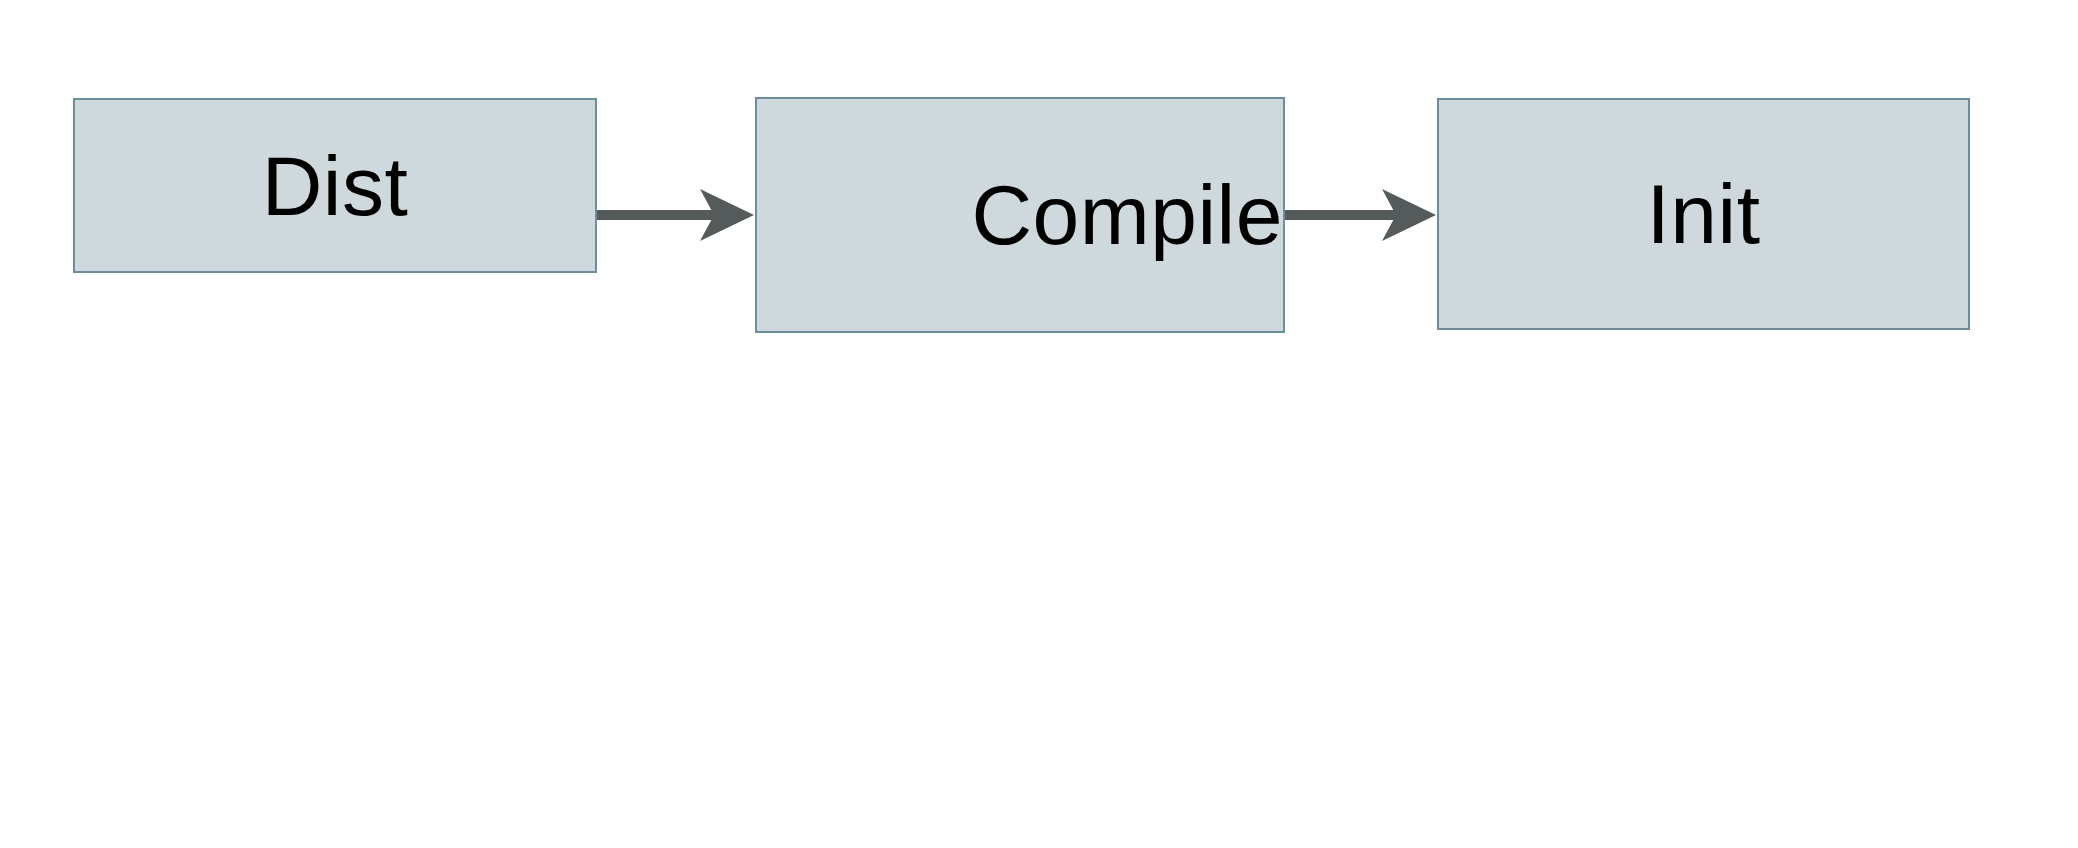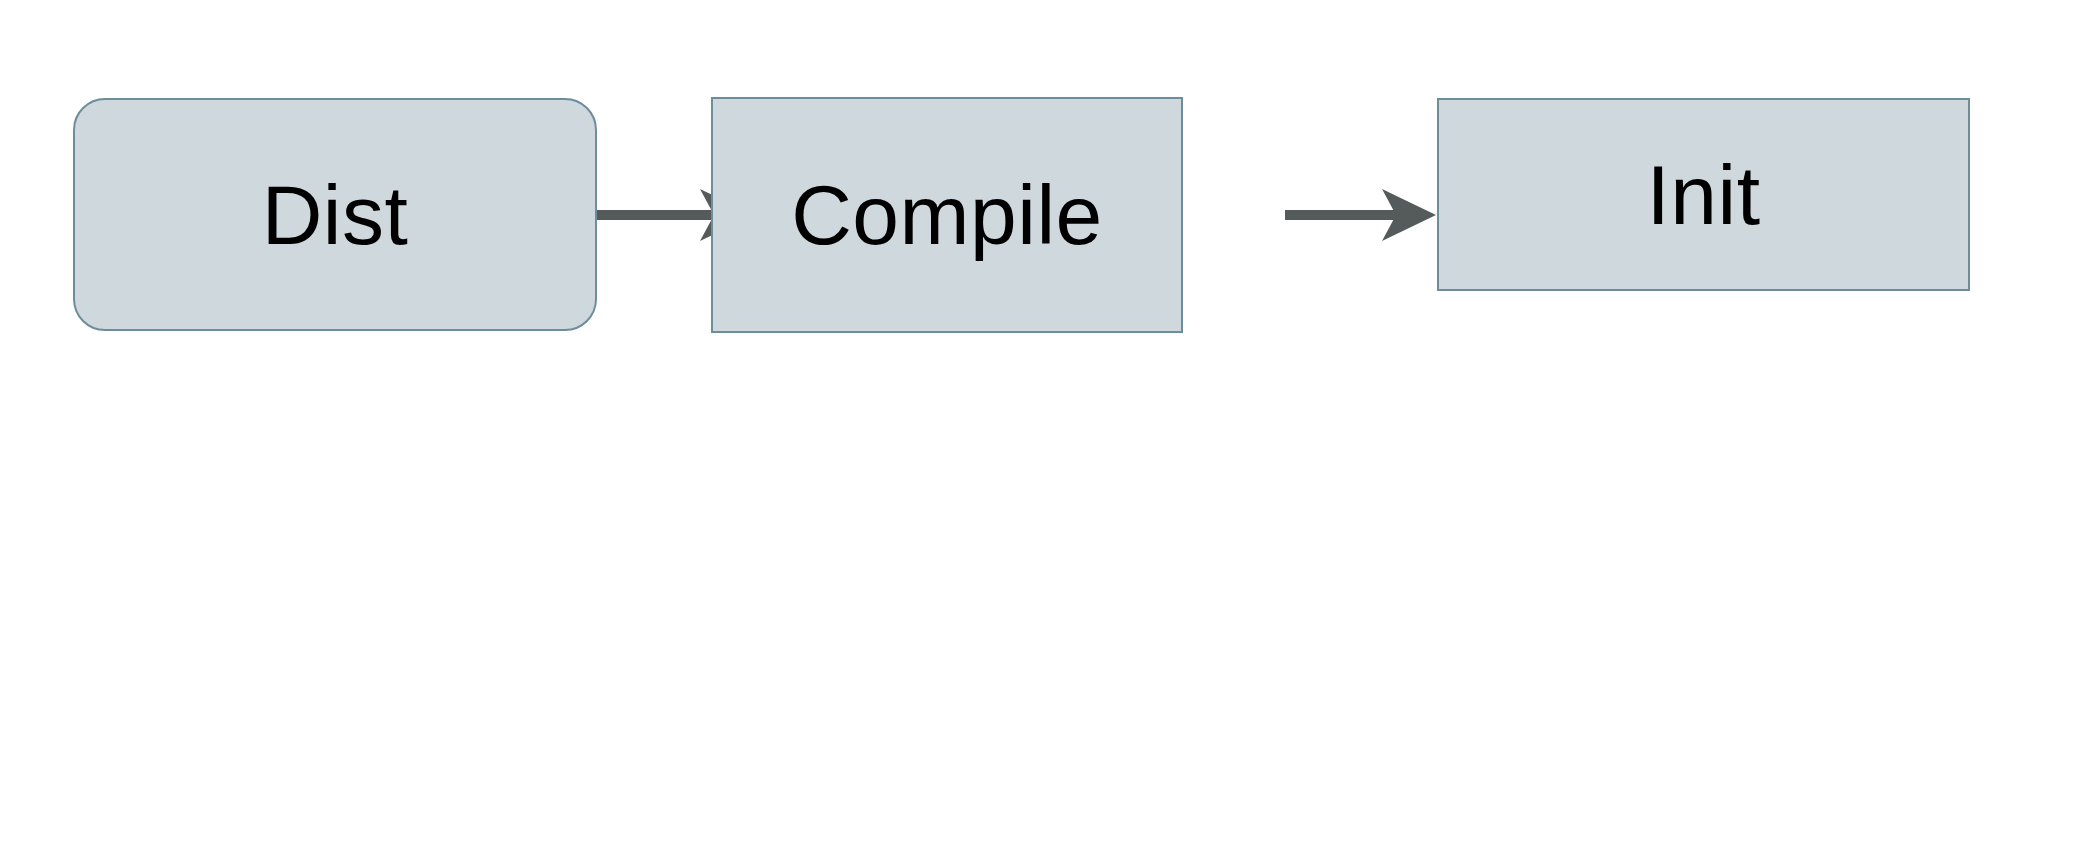--- a/index.html
+++ b/index.html
@@ -38,23 +38,23 @@
   .node-label {
     font-family: "Liberation Sans", sans-serif;
     font-size: 84px;
     font-weight: 300;
     line-height: 1;
     color: #000000;
     letter-spacing: 0.5px;
     white-space: nowrap;
     -webkit-font-smoothing: antialiased;
   }
-  #node-dist   { left: 73px;   top: 98px;  width: 524px; height: 233px; border-radius: 32px; }
-  #node-compile{ left: 711px;  top: 97px;  width: 472px; height: 236px; }
-  #node-init   { left: 1437px; top: 98px;  width: 533px; height: 193px; }
+  #node-dist   { left: 73px;   top: 98px;  width: 524px; height: 175px; }
+  #node-compile{ left: 755px;  top: 97px;  width: 530px; height: 236px; justify-content: flex-end; }
+  #node-init   { left: 1437px; top: 98px;  width: 533px; height: 232px; }
   #node-clean  { left: 755px;  top: 512px; width: 530px; height: 234px; }
 </style>
 </head>
 <body>
 
 <div id="canvas">
 
   <svg id="edge-layer" viewBox="0 0 2078 848" xmlns="http://www.w3.org/2000/svg">
 
     <g>

